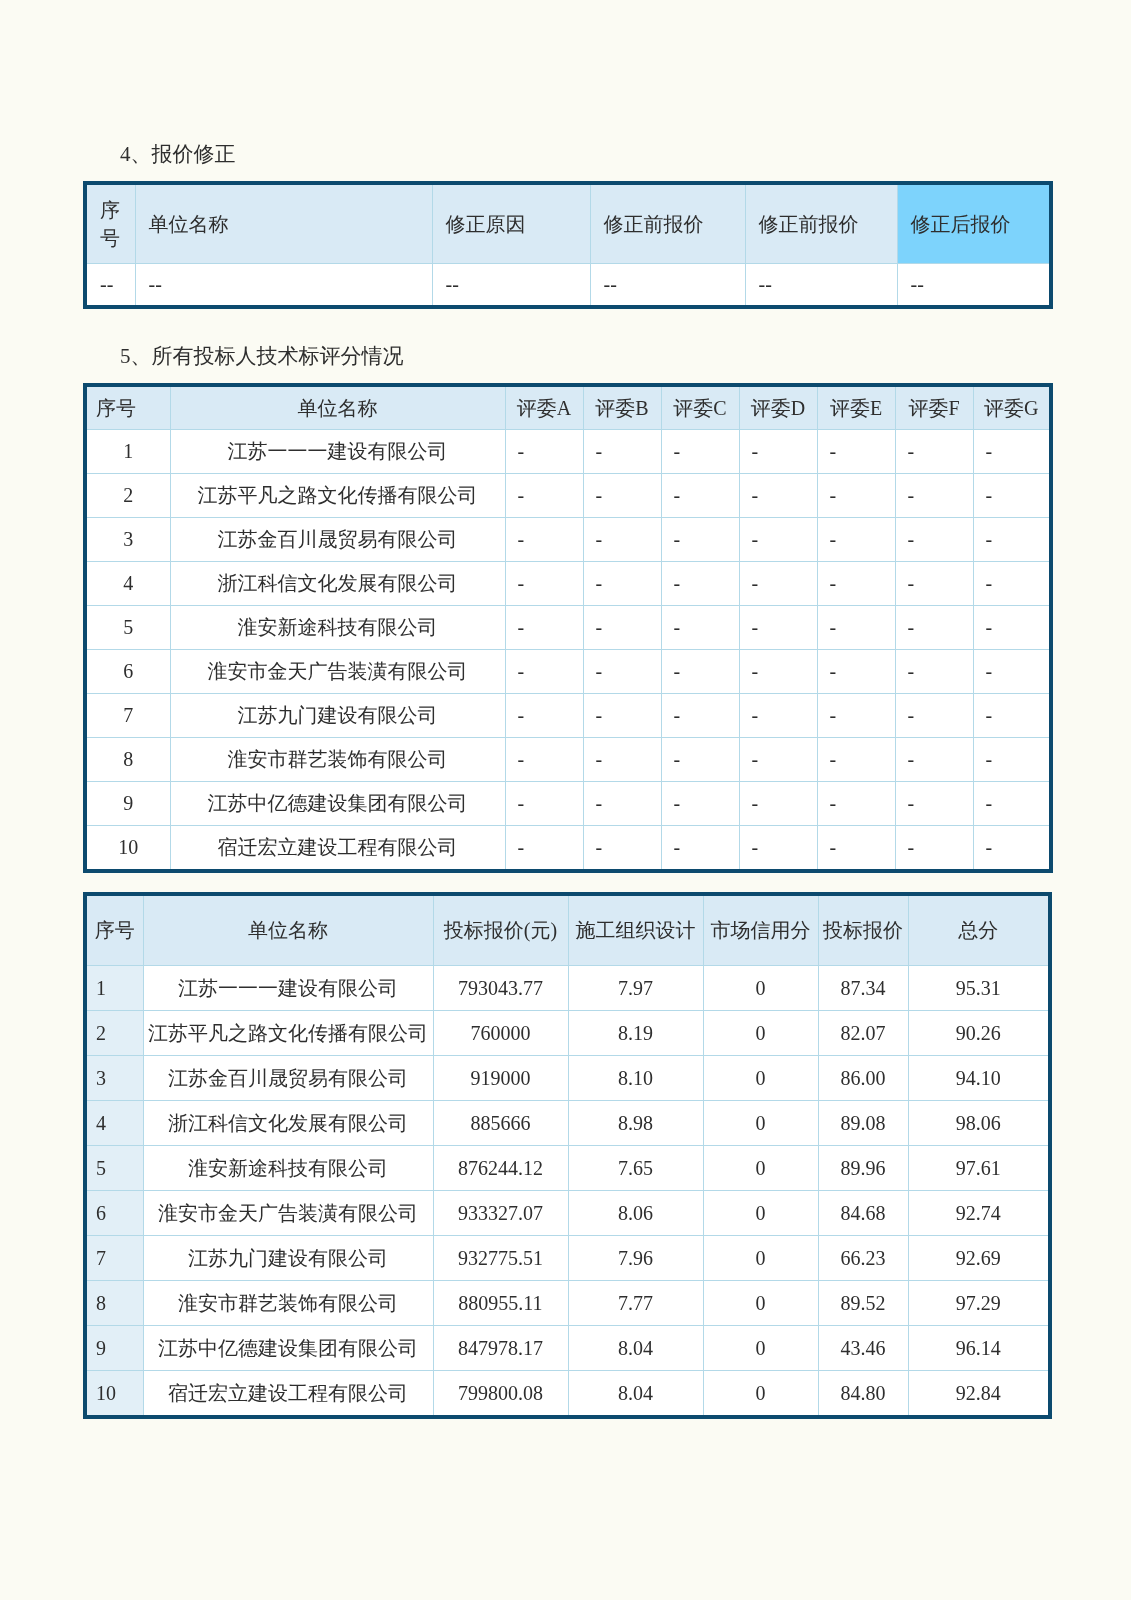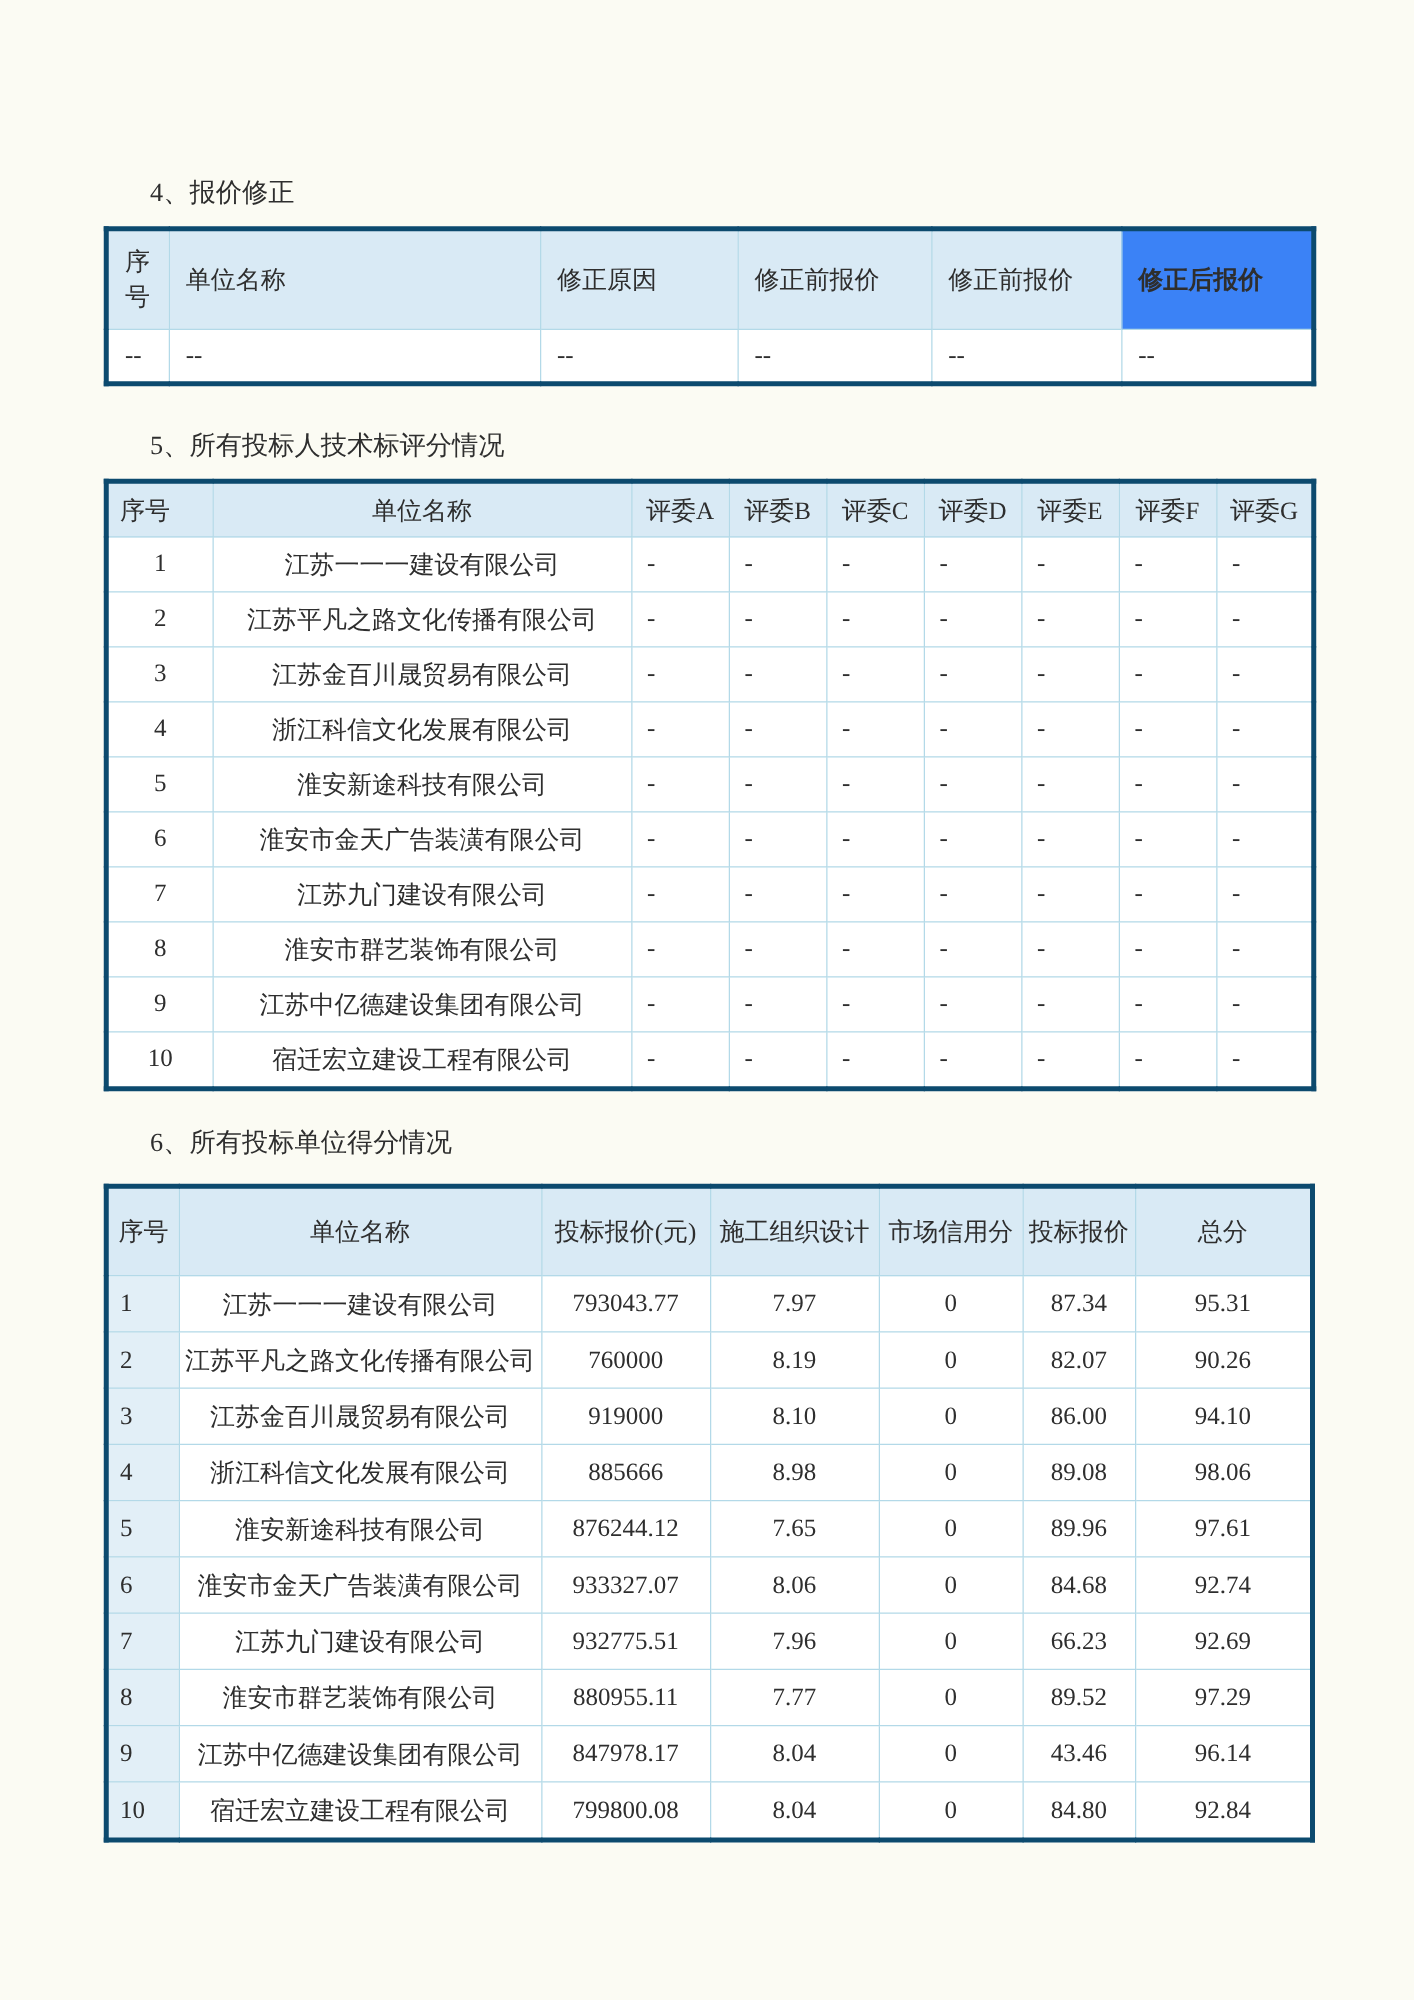--- a/index.html
+++ b/index.html
@@ -24,21 +24,21 @@
     font-weight:normal;font-size:20px;
     vertical-align:middle;padding:0;white-space:nowrap;
   }
   .tbl tbody tr + tr td{border-top-color:#c9e4f1;}
   thead th{background:#d9eaf5;}
 
   
   .t4{margin-top:13px;}
   .t4 thead th{height:78px;text-align:left;padding-left:13px;line-height:28px;}
   .t4 thead th.seq-h4{white-space:normal;width:50px;}
-  .t4 thead th.plain{background:#3b82f6;font-weight:bold;}
+  .t4 thead th.plain{background:#7dd3fc;}
   .t4 tbody td{height:41px;text-align:left;padding-left:13px;}
 
   
   .t5{margin-top:13px;}
   .t5 thead th{height:42px;text-align:center;}
   .t5 thead th.seq-h5{text-align:left;padding-left:9px;}
   .t5 tbody td{height:43px;}
   .t5 td.seq{text-align:center;}
   .t5 td.company{text-align:center;}
   .t5 td.dash{text-align:left;padding-left:12px;}
@@ -221,21 +221,20 @@
           <td class="dash">-</td>
           <td class="dash">-</td>
           <td class="dash">-</td>
           <td class="dash">-</td>
           <td class="dash">-</td>
           <td class="dash">-</td>
         </tr>
       </tbody>
   </table>
 
-  <h3 class="sec t6-title">6、所有投标单位得分情况</h3>
 
   <table class="tbl t6">
     <colgroup>
       <col style="width:58px">
         <col style="width:290px">
         <col style="width:135px">
       <col style="width:135px">
         <col style="width:115px">
         <col style="width:90px">
         <col style="width:142px">

